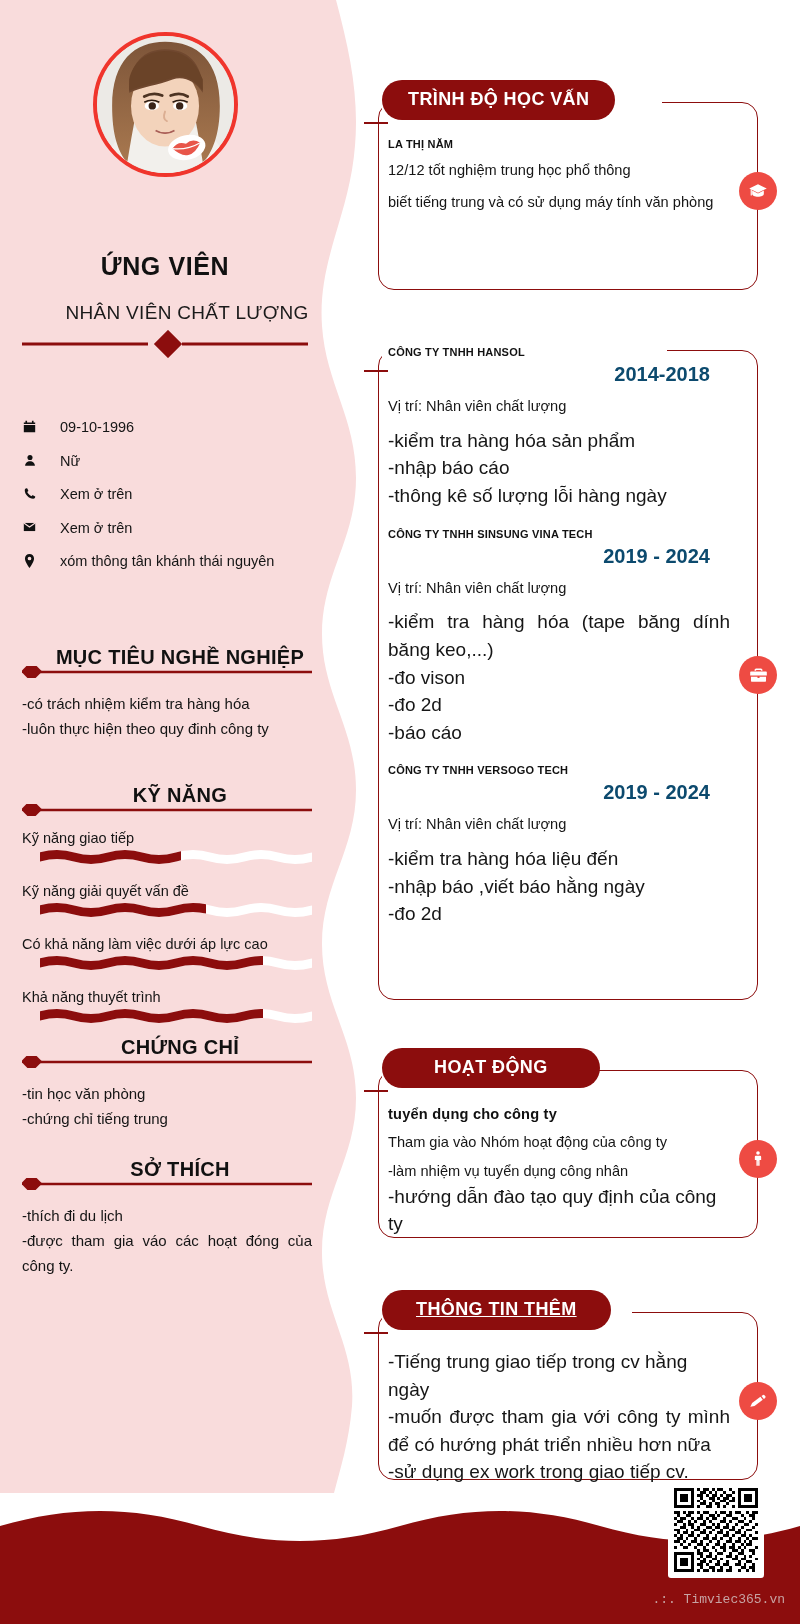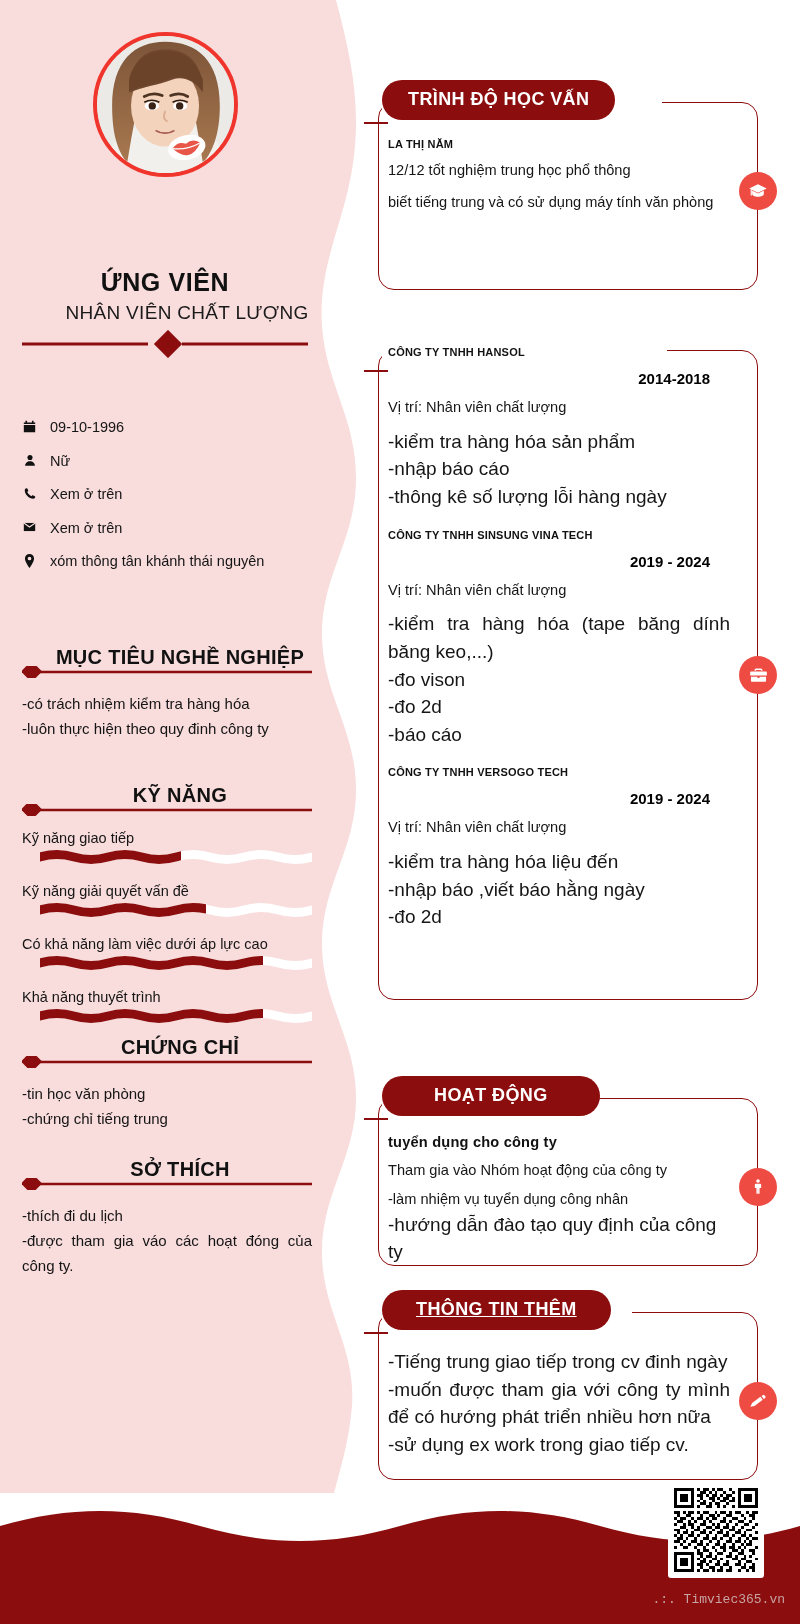--- a/index.html
+++ b/index.html
@@ -23,32 +23,32 @@
 
   
   .photo-wrap {
     position:absolute; left:93px; top:32px; width:145px; height:145px;
     border-radius:50%; border:4px solid #f0352c; overflow:hidden; background:#e9e3de;
   }
   .photo-svg { display:block; width:100%; height:100%; }
 
   
   .name {
-    position:absolute; top:268px; left:0; width:330px; text-align:center;
+    position:absolute; top:252px; left:0; width:330px; text-align:center;
     font-size:25px; font-weight:bold; letter-spacing:.6px; color:#111;
   }
   .role {
     position:absolute; top:302px; left:0; width:330px; text-align:center;
     font-size:19px; color:#1a1a1a; letter-spacing:.3px;padding-left:44px;
   }
   .name-divider { position:absolute; top:330px; left:0; width:330px; height:28px; }
 
   
   .contact { position:absolute; top:418px; left:22px; width:300px; }
-  .contact-row { display:flex; align-items:flex-start; gap:13px; margin-bottom:14px; }
+  .contact-row { display:flex; align-items:flex-start; gap:23px; margin-bottom:14px; }
   .contact-row .ic { width:15px; flex:0 0 15px; display:flex; justify-content:center; padding-top:2px; }
   .contact-row .tx { font-size:14.5px; color:#151515; line-height:1.35; }
 
   
   .lsec { position:absolute; left:22px; width:290px; }
   .lsec-head { position:relative; height:30px; }
   .lsec-title {
     position:absolute; right:0; bottom:9px; width:100%;
     text-align:center; font-size:20px; font-weight:bold; color:#111; letter-spacing:.3px;
     padding-left:26px;
@@ -72,21 +72,21 @@
     position:relative; z-index:3; display:inline-block;
     background:#8c0d0d; color:#fff; border-radius:22px;
     padding:9px 26px 10px; font-size:18px; font-weight:bold; letter-spacing:.4px;
     white-space:nowrap;
   }
   .pill-stub { position:absolute; left:0; width:24px; height:2px; background:#8c0d0d; z-index:2; }
   .pill-mask { position:absolute; background:#fff; z-index:1; }
 
   .rbody { position:relative; z-index:3; padding:0 70px 0 30px; }
   .r-h { font-size:11px; font-weight:bold; color:#111; letter-spacing:.2px; }
-  .r-date { font-size:15px; font-weight:bold; color:#000000; text-align:right; padding-right:20px; margin-top:12px; }
+  .r-date { font-size:20px; font-weight:bold; color:#0c4a6e; text-align:right; padding-right:20px; margin-top:5px; }
   .r-line { font-size:14.6px; color:#161616; line-height:1.5; margin-top:10px; }
   .r-li { font-size:19px; color:#161616; line-height:1.45; }
   .r-just { text-align:justify; }
 
   .icon-badge {
     position:absolute; width:38px; height:38px; border-radius:50%;
     background:#ee4b43; z-index:5; display:flex; align-items:center; justify-content:center;
   }
 
   
@@ -381,21 +381,21 @@
 
       <div class="icon-badge" style="right:23px; top:328px;">
         <svg width="19" height="19" viewBox="0 0 24 24" fill="#fff">
             <path d="M9 3h6a2 2 0 012 2v1h-2V5H9v1H7V5a2 2 0 012-2z"></path>
             <path d="M2.5 7h19a1 1 0 011 1v4h-21V8a1 1 0 011-1z"></path>
             <path d="M2.5 13.5h8.2v1.8h2.6v-1.8h8.2V19a1 1 0 01-1 1h-17a1 1 0 01-1-1z"></path>
           </svg>
       </div>
     </div>
 
-    <div class="rsec" style="position:absolute; left:0; top:1076px; width:442px; height:190px;">
+    <div class="rsec" style="position:absolute; left:0; top:1048px; width:442px; height:190px;">
       <div class="rframe" style="top:22px; bottom:0;"></div>
       <div class="pill-stub" style="top:42px; left:6px;"></div>
       <div class="pill-mask" style="left:24px; top:20px; width:190px; height:44px;"></div>
       <div style="position:relative; padding-left:24px;">
         <span class="pill" style="padding-left:52px; padding-right:52px;">HOẠT ĐỘNG</span>
       </div>
       <div class="rbody" style="margin-top:18px;">
         <div class="r-h" style="font-size:14.6px;">tuyển dụng cho công ty</div>
         <div class="r-line">Tham gia vào Nhóm hoạt động của công ty</div>
         <div class="r-line" style="margin-top:7px;">-làm nhiệm vụ tuyển dụng công nhân</div>
@@ -410,21 +410,21 @@
     </div>
 
     <div class="rsec" style="position:absolute; left:0; top:1290px; width:442px; height:190px;">
       <div class="rframe" style="top:22px; bottom:0;"></div>
       <div class="pill-stub" style="top:42px; left:6px;"></div>
       <div class="pill-mask" style="left:24px; top:20px; width:250px; height:44px;"></div>
       <div style="position:relative; padding-left:24px;">
         <span class="pill" style="padding-left:34px; padding-right:34px;text-decoration:underline;">THÔNG TIN THÊM</span>
       </div>
       <div class="rbody" style="margin-top:18px;">
-        <div class="r-li">-Tiếng trung giao tiếp trong cv đinh ngày</div>
+        <div class="r-li">-Tiếng trung giao tiếp trong cv hằng ngày</div>
         <div class="r-li r-just">-muốn được tham gia với công ty mình để có hướng phát triển nhiều hơn nữa</div>
         <div class="r-li">-sử dụng ex work trong giao tiếp cv.</div>
       </div>
       <div class="icon-badge" style="right:23px; top:92px;">
         <svg width="18" height="18" viewBox="0 0 24 24" fill="#fff">
             <path d="M19.8 3.4a2 2 0 00-2.8 0l-1.3 1.3 3.6 3.6 1.3-1.3a2 2 0 000-2.8z" transform="rotate(8 12 12)"></path>
             <path d="M14.4 5.9L4.6 15.7 3 21l5.3-1.6 9.8-9.8z" transform="rotate(8 12 12)"></path>
           </svg>
       </div>
     </div>

